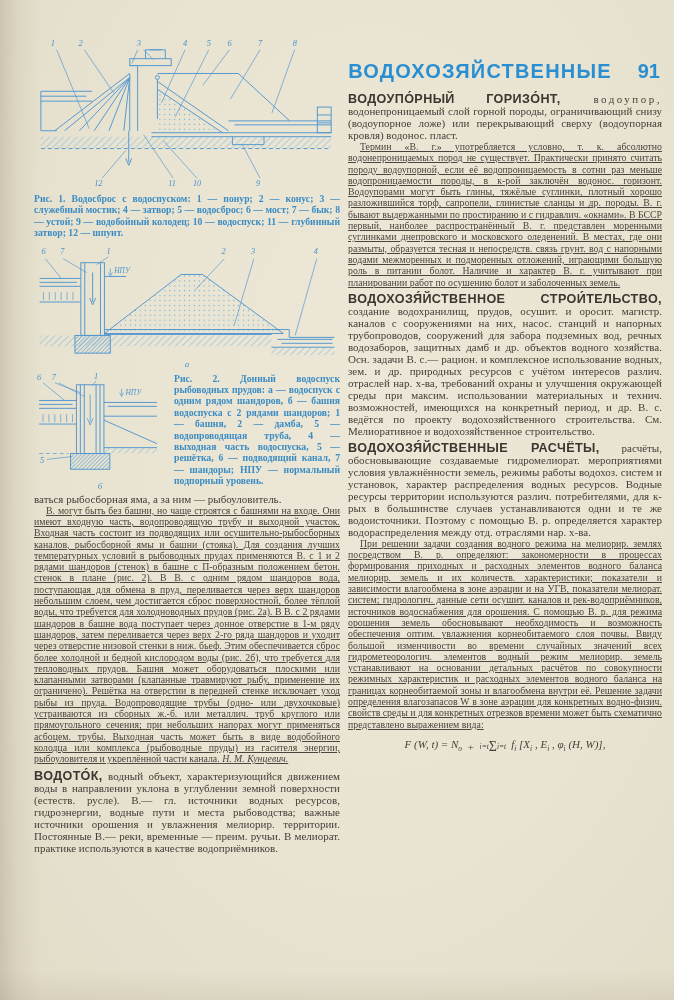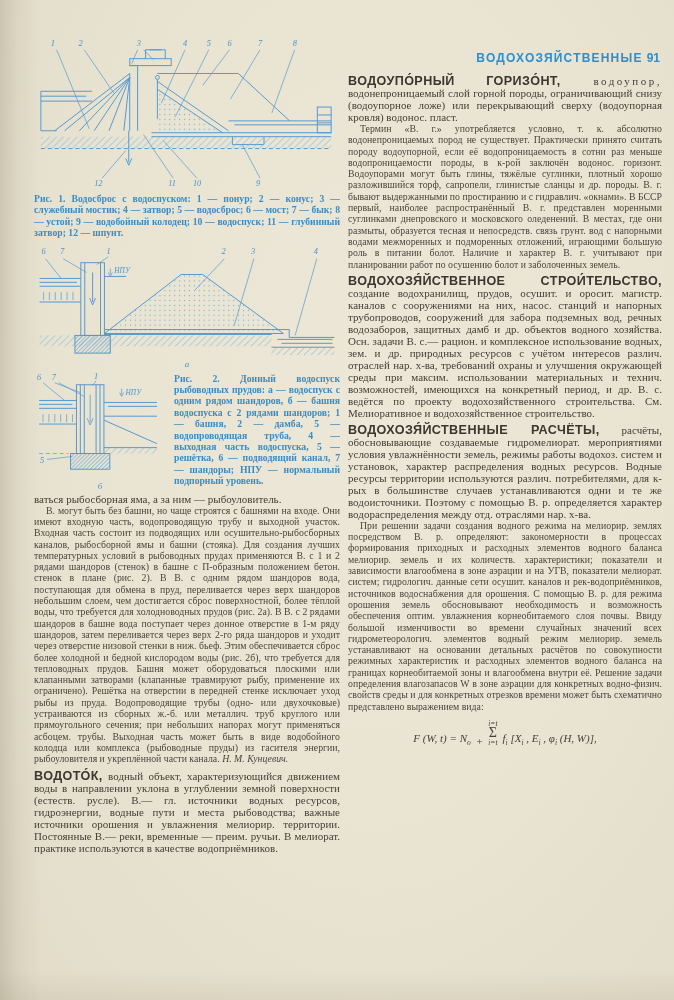--- a/index.html
+++ b/index.html
@@ -8,45 +8,45 @@
     position:relative;width:674px;height:1000px;overflow:hidden;
     background:
       linear-gradient(90deg, rgba(118,108,82,.22) 0, rgba(118,108,82,.08) 18px, rgba(0,0,0,0) 42px),
       linear-gradient(0deg, rgba(118,108,82,.10) 0, rgba(0,0,0,0) 30px),
       radial-gradient(ellipse at 55% 40%, #ece7d6 0%, #e9e4d2 55%, #e1dbc8 100%);
     font-family:"Liberation Serif","DejaVu Serif",serif;
     color:#45403a;
   }
   .col-left{position:absolute;left:34px;top:34px;width:306px;}
   .col-right{position:absolute;left:348px;top:44px;width:314px;}
-  .running-head{display:flex;justify-content:flex-end;align-items:baseline;gap:4px;
+  .running-head{display:flex;justify-content:flex-end;align-items:baseline;gap:26px;
     font-family:"Liberation Sans","DejaVu Sans",sans-serif;font-weight:700;
-    font-size:12px;letter-spacing:1.2px;color:#2a8fd2;margin:7px 2px 10px 0;}
+    font-size:20px;letter-spacing:1.2px;color:#2a8fd2;margin:16px 2px 10px 0;}
   .running-head .pgnum{letter-spacing:0;}
   p{margin:0;text-align:justify;}
   .body-text{font-size:11px;line-height:12px;}
-  .petit{font-size:9.8px;line-height:11.3px;color:#4a453e;}
+  .petit{font-size:9.8px;line-height:11.3px;color:#4a453e;text-decoration:underline;}
   .indent{text-indent:12px;}
   .headword{font-family:"Liberation Sans","DejaVu Sans",sans-serif;font-weight:700;
     font-size:12.6px;letter-spacing:.4px;color:#3b362f;}
   .synonym{letter-spacing:2.5px;}
   .lead{margin-top:2px;}
   .article{margin-top:5px;}
   .caption{font-size:9.7px;line-height:11.4px;color:#3b8cc4;text-align:justify;margin:3px 0 6px 0;font-weight:bold;}
   .fig2-row{display:flex;gap:8px;align-items:flex-start;margin-top:2px;}
   .fig2-row .caption{flex:1;margin-top:2px;}
   .sub-label{font-size:9px;font-style:italic;color:#4a94cc;text-align:center;margin:-2px 0 2px 0;}
   .sig{font-style:italic;}
   svg{display:block;}
   .fig-num{font:italic 8.5px "Liberation Serif",serif;fill:#4a94cc;}
   .fig-npu{font:italic 7.5px "Liberation Serif",serif;fill:#4a94cc;}
   .formula{display:flex;align-items:flex-end;justify-content:center;gap:5px;
     font-size:11px;font-style:italic;margin-top:8px;color:#45403a;}
   .formula sub{font-size:7.5px;}
-  .sigma-stack{display:inline-flex;flex-direction:column;align-items:center;line-height:1;}
+  .sigma-stack{display:inline-flex;flex-direction:row;align-items:center;line-height:1;}
   .sigma-stack .lim{font-size:7.5px;font-style:italic;}
   .sigma-stack .sigma{font-size:14px;font-style:normal;line-height:12px;}
 </style>
 </head>
 <body>
 
 <div class="page">
 
   <div class="col-left">
 

